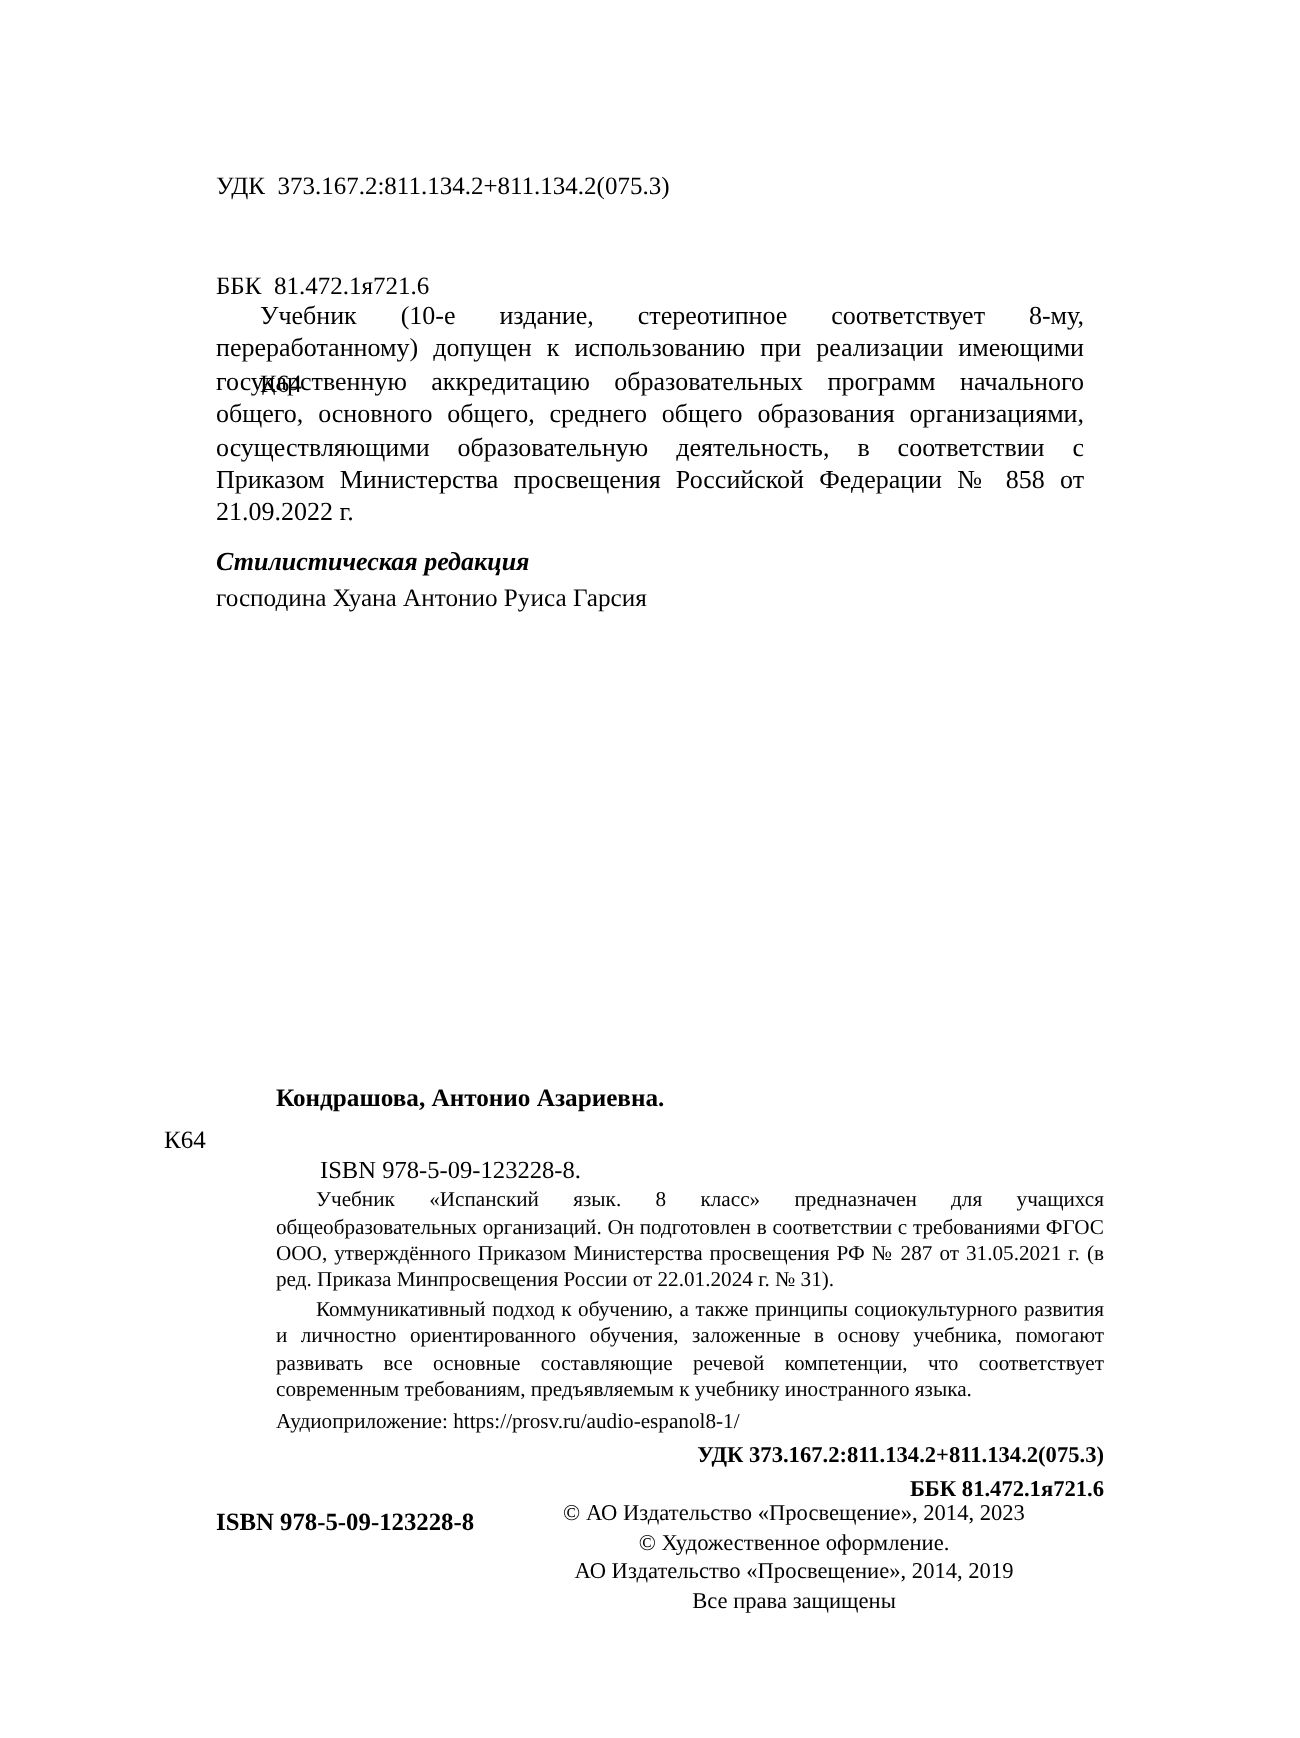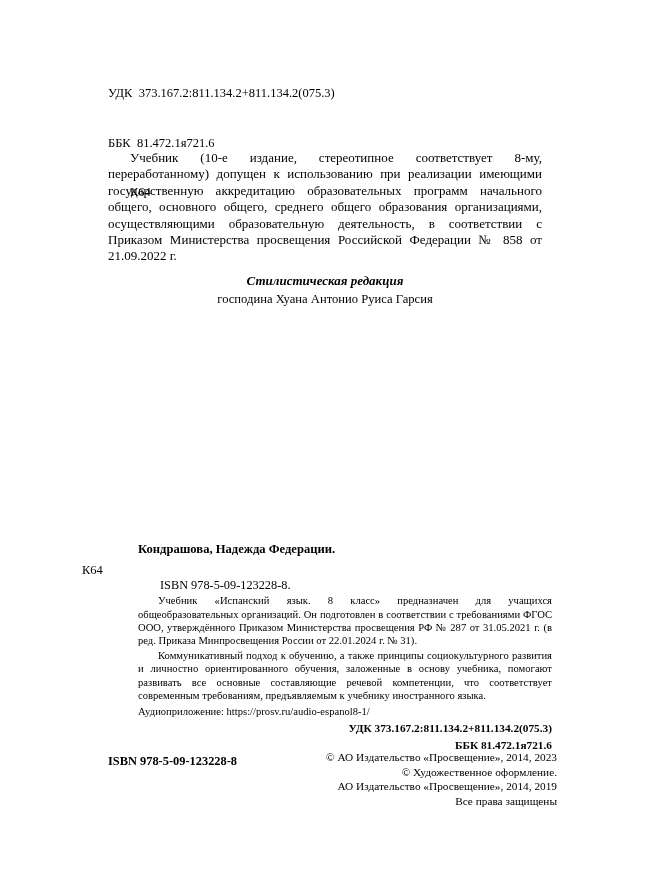--- a/index.html
+++ b/index.html
@@ -45,21 +45,21 @@
     text-indent: 22px;
     hyphens: none;
   }
 
   
   .credit {
     position: absolute;
     left: 108px;
     top: 272px;
     width: 434px;
-    text-align: center;
+    text-align: left;
   }
   .credit-title {
     font-style: italic;
     font-weight: bold;
     font-size: 13px;
     line-height: 18px;
     display: block;
   }
   .credit-name {
     font-size: 12.6px;
@@ -133,24 +133,24 @@
   .footer-isbn {
     position: absolute;
     left: 108px;
     top: 753px;
     font-size: 12.4px;
     font-weight: bold;
     line-height: 16px;
   }
   .copyright {
     position: absolute;
-    right: 93px;
+    right: 108px;
     top: 750px;
     width: 290px;
-    text-align: right;
+    text-align: center;
     font-size: 11.3px;
     line-height: 14.6px;
   }
   .copyright span { display: block; white-space: nowrap; }
 </style>
 </head>
 <body>
 
 <div class="page">
 
@@ -163,21 +163,21 @@
   <div class="annotation">Учебник (10-е издание, стереотипное соответствует 8-му, переработанному) допущен к использованию при реализации имеющими государственную аккредитацию образовательных программ начального общего, основного общего, среднего общего образования организациями, осуществляющими образовательную деятельность, в соответствии с Приказом Министерства просвещения Российской Федерации № 858 от 21.09.2022 г.</div>
 
   <div class="credit">
     <span class="credit-title">Стилистическая редакция</span>
     <span class="credit-name">господина Хуана Антонио Руиса Гарсия</span>
   </div>
 
   <div class="biblio-wrap">
     <span class="biblio-code">К64</span>
     <div class="biblio-body">
-      <span class="biblio-head">Кондрашова, Надежда Федерации.</span>
+      <span class="biblio-head">Кондрашова, Антонио Азариевна.</span>
       <span class="biblio-isbn">ISBN 978-5-09-123228-8.</span>
       <span class="annot-small">Учебник «Испанский язык. 8 класс» предназначен для учащихся общеобразовательных организаций. Он подготовлен в соответствии с требованиями ФГОС ООО, утверждённого Приказом Министерства просвещения РФ № 287 от 31.05.2021 г. (в ред. Приказа Минпросвещения России от 22.01.2024 г. № 31).</span>
       <span class="annot-small">Коммуникативный подход к обучению, а также принципы социокультурного развития и личностно ориентированного обучения, заложенные в основу учебника, помогают развивать все основные составляющие речевой компетенции, что соответствует современным требованиям, предъявляемым к учебнику иностранного языка.</span>
       <span class="audio-line">Аудиоприложение: https://prosv.ru/audio-espanol8-1/</span>
       <span class="udk-repeat">УДК  373.167.2:811.134.2+811.134.2(075.3)</span>
       <span class="udk-repeat">ББК  81.472.1я721.6</span>
     </div>
   </div>
 
   <div class="footer-isbn">ISBN 978-5-09-123228-8</div>

